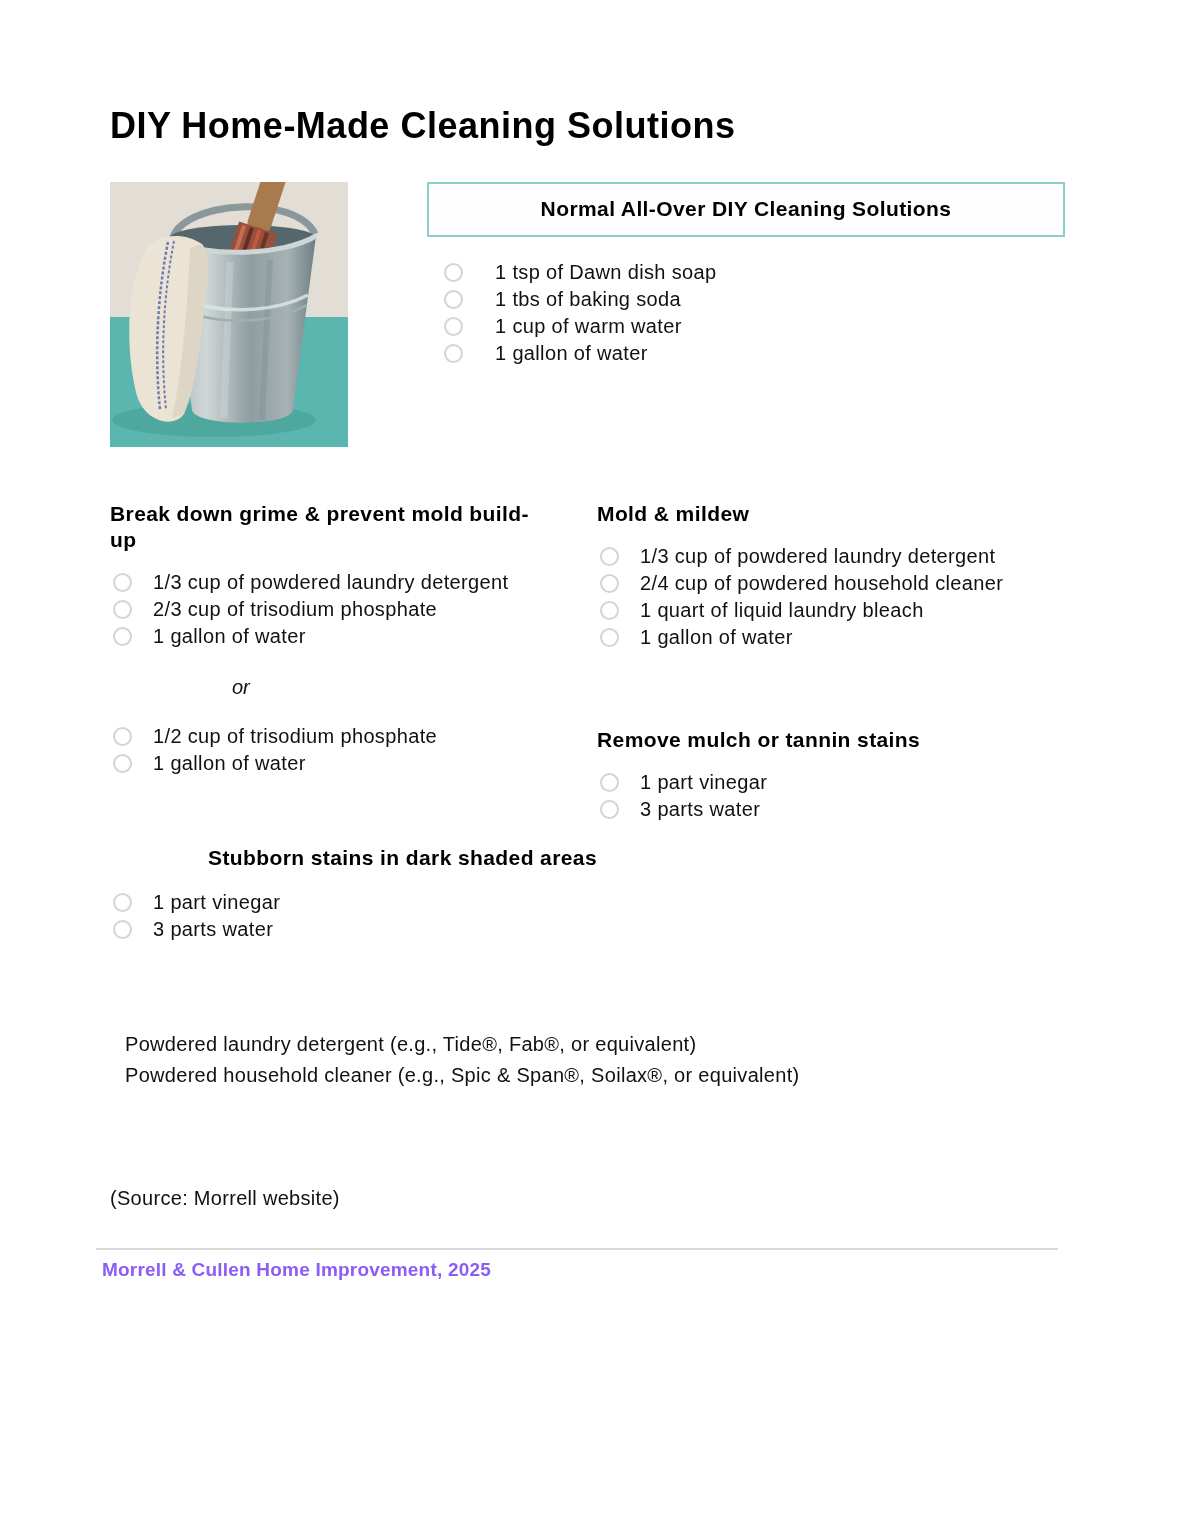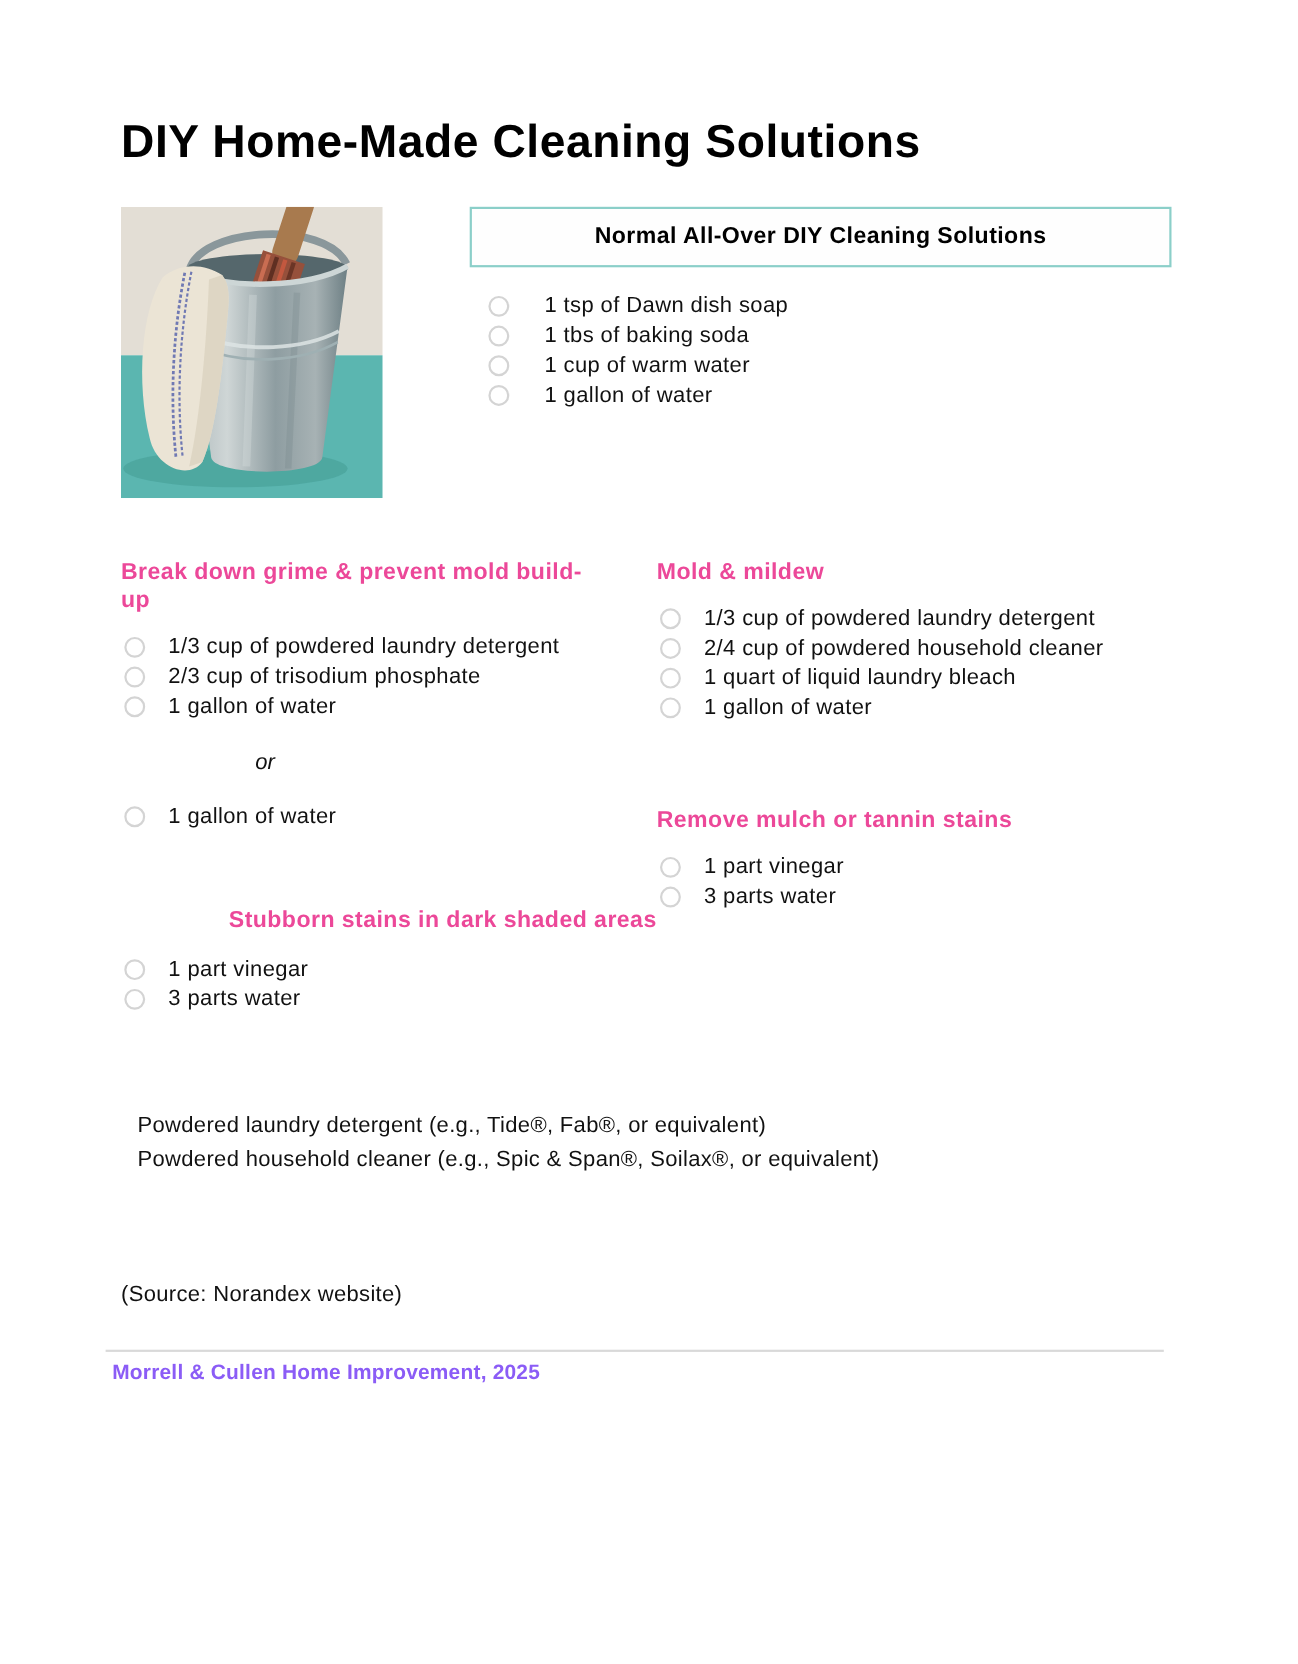--- a/index.html
+++ b/index.html
@@ -9,21 +9,21 @@
     width: 1180px;
     height: 1513px;
     background: #ffffff;
     font-family: "Liberation Sans", sans-serif;
     color: #111111;
     padding: 0 115px 0 110px;
     overflow: hidden;
   }
   .page-title {
     padding-top: 106px;
-    font-size: 42px;
+    font-size: 36px;
     font-weight: bold;
     letter-spacing: 0.5px;
     line-height: 1.1;
     color: #000000;
   }
   .top-row { display: flex; margin-top: 36px; gap: 12px; }
   .figure {
     width: 238px; height: 265px; flex: none;
     overflow: hidden;
   }
@@ -48,21 +48,21 @@
   }
   .list-a { margin-top: 22px; padding-left: 17px; }
   .list-a .bullet { margin-right: 32px; }
   .list-b { padding-left: 3px; }
   .list-b .bullet { margin-right: 21px; }
   .columns { display: flex; margin-top: 54px; }
   .col-left { width: 487px; flex: none; }
   .col-right { flex: 1; }
   .section-title {
     font-size: 21px; font-weight: bold; letter-spacing: 0.4px;
-    line-height: 26px; color: #ec4899;
+    line-height: 26px; color: #000000;
   }
   .grime-title { max-width: 420px; }
   .list-gap { margin-top: 16px; }
   .or-label { margin: 26px 0 0 122px; font-size: 20px; font-style: italic; }
   .alt-list { margin-top: 24px; }
   .mulch-title { margin-top: 76px; }
   .mulch-list { margin-top: 16px; }
   .stubborn-title { margin-top: 68px; text-align: right; }
   .stubborn-list { margin-top: 18px; }
   .notes { margin-top: 86px; padding-left: 15px; font-size: 20px; letter-spacing: 0.3px; line-height: 31px; }
@@ -161,20 +161,24 @@
         </li>
         <li>
           <span class="bullet"></span>
           <span>1 gallon of water</span>
         </li>
       </ul>
       <div class="or-label">or</div>
       <ul class="checklist list-b alt-list">
         <li>
           <span class="bullet"></span>
+          <span>1/2 cup of trisodium phosphate</span>
+        </li>
+        <li>
+          <span class="bullet"></span>
           <span>1 gallon of water</span>
         </li>
       </ul>
       <h3 class="section-title stubborn-title">Stubborn stains in dark shaded areas</h3>
       <ul class="checklist list-b stubborn-list">
         <li>
           <span class="bullet"></span>
           <span>1 part vinegar</span>
         </li>
         <li>
@@ -217,18 +221,18 @@
       </ul>
     </div>
 
   </div>
 
   <div class="notes">
     <div>Powdered laundry detergent (e.g., Tide®, Fab®, or equivalent)</div>
     <div>Powdered household cleaner (e.g., Spic &amp; Span®, Soilax®, or equivalent)</div>
   </div>
 
-  <div class="source-line">(Source: Norandex website)</div>
+  <div class="source-line">(Source: Morrell website)</div>
 
   <hr class="footer-rule">
   <div class="footer-text">Morrell &amp; Cullen Home Improvement, 2025</div>
 
 </div>
 
 </body></html>

